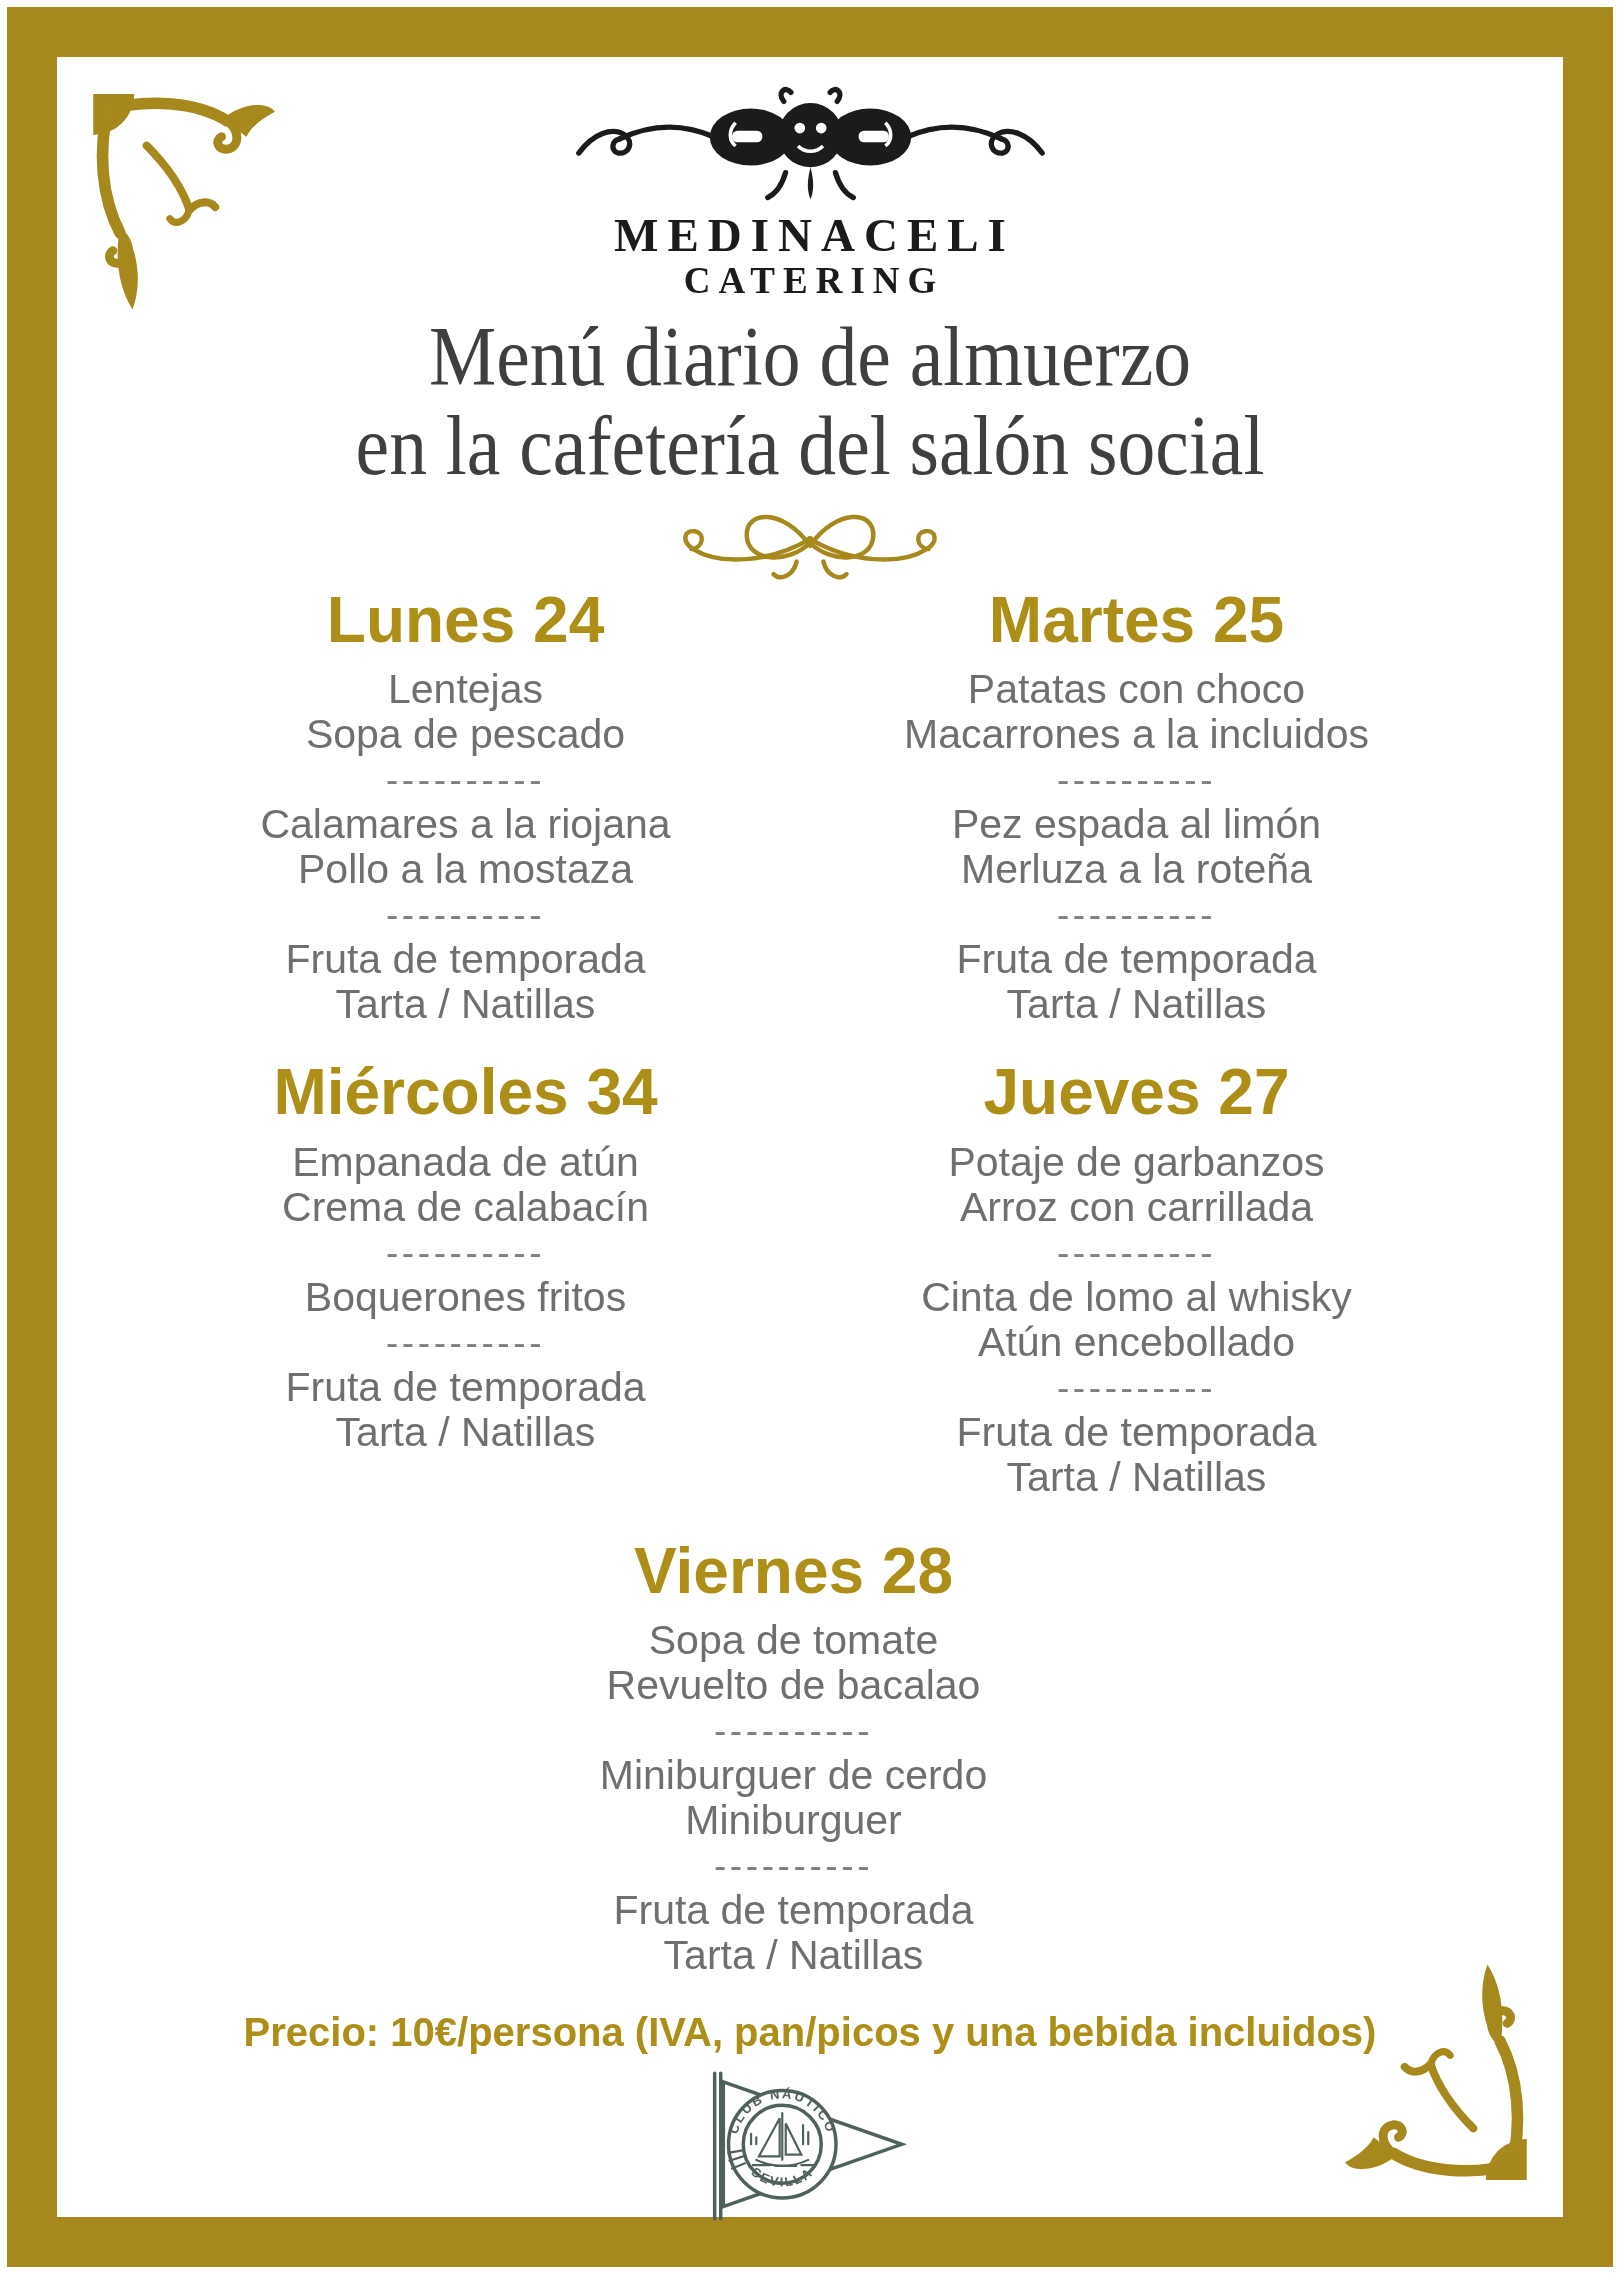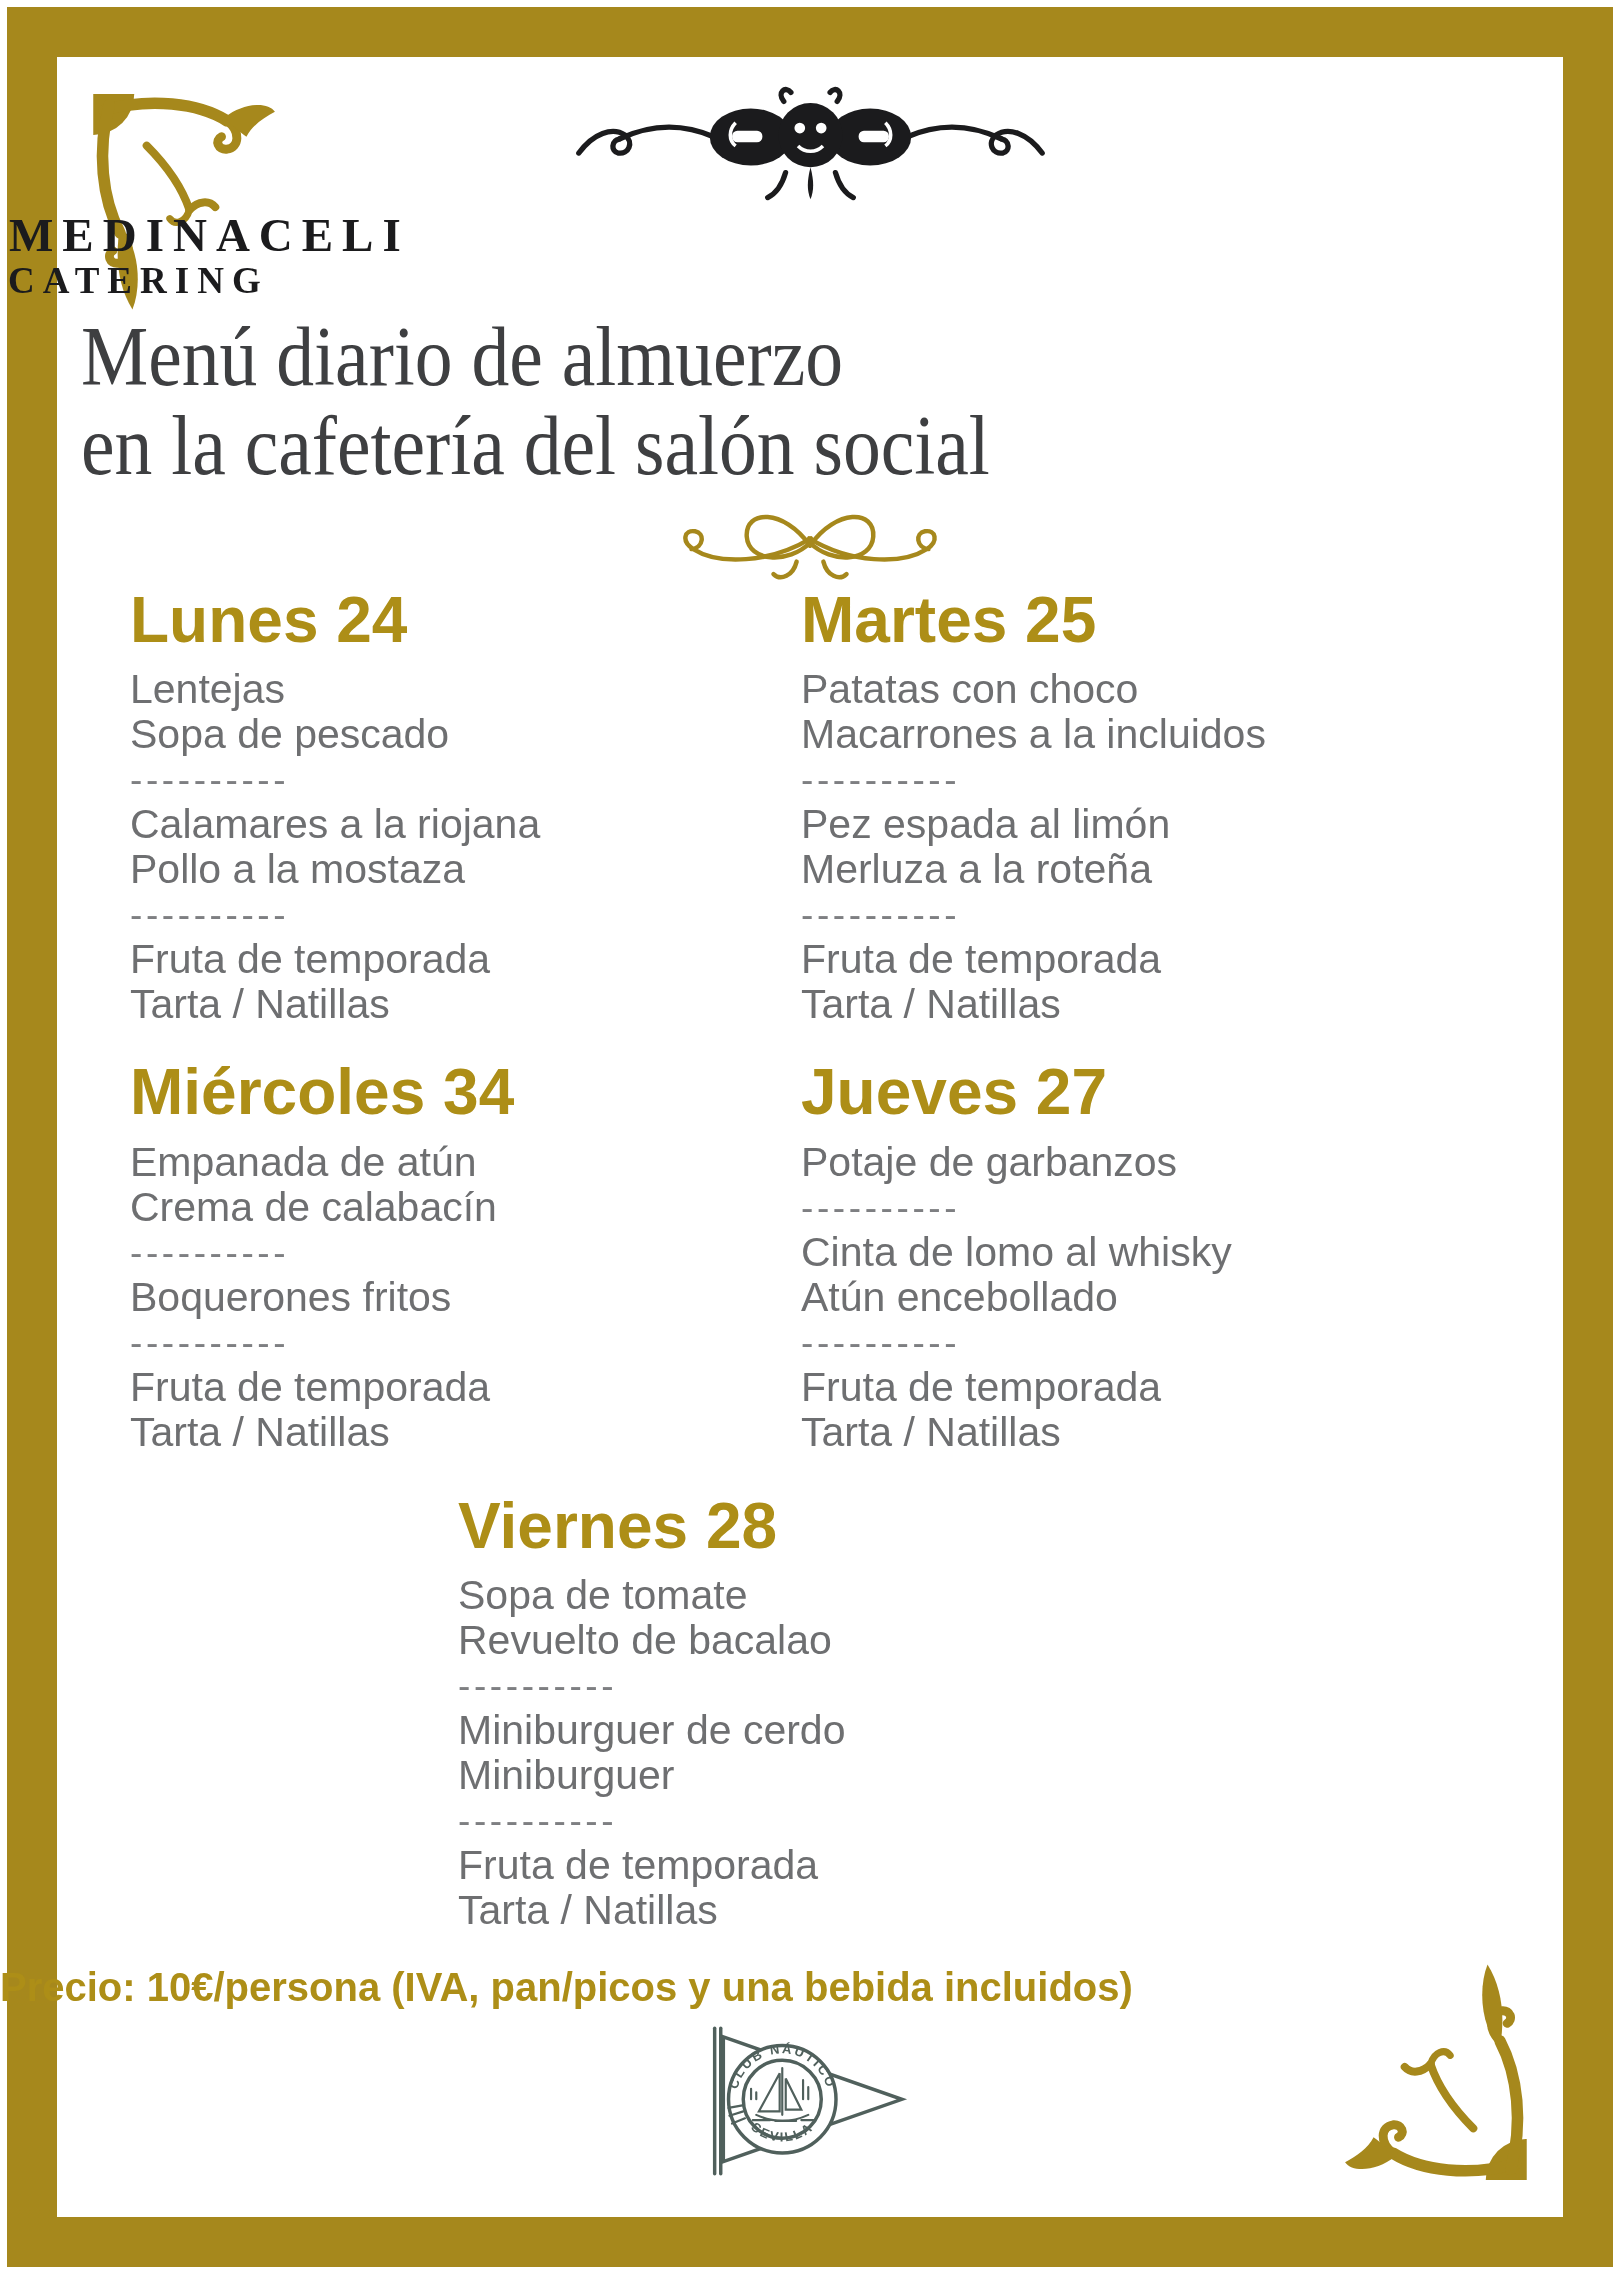--- a/index.html
+++ b/index.html
@@ -17,21 +17,21 @@
     position:absolute; inset:7.1px;
     border:50px solid #a6881c;
     pointer-events:none;
   }
 
   
   .corner { position:absolute; width:192px; height:236px; }
   .corner.tl { left:93px; top:94px; }
   .corner.br { right:93px; bottom:94px; transform:rotate(180deg); }
 
-  .content { position:absolute; inset:0; }
+  .content { position:absolute; inset:0; text-align:center; }
 
   .engraving { display:block; margin:85px auto 0; width:499px; height:120px; }
 
   .brand-name {
     margin:5.3px 0 0;
     font-family:"Liberation Serif", serif;
     font-weight:bold;
     font-size:47px; line-height:50px;
     letter-spacing:9px; text-indent:9px;
     color:#1b1b1d;
@@ -206,20 +206,21 @@
           <p class="dish">Crema de calabacín</p>
           <p class="sep">----------</p>
           <p class="dish">Boquerones fritos</p>
           <p class="sep">----------</p>
           <p class="dish">Fruta de temporada</p>
           <p class="dish">Tarta / Natillas</p>
         </section>
         <section class="day">
           <h3 class="day-name">Jueves 27</h3>
           <p class="dish">Potaje de garbanzos</p>
+          <p class="dish">Arroz con carrillada</p>
           <p class="sep">----------</p>
           <p class="dish">Cinta de lomo al whisky</p>
           <p class="dish">Atún encebollado</p>
           <p class="sep">----------</p>
           <p class="dish">Fruta de temporada</p>
           <p class="dish">Tarta / Natillas</p>
         </section>
       </div>
 
       <div class="menu-row r3">

